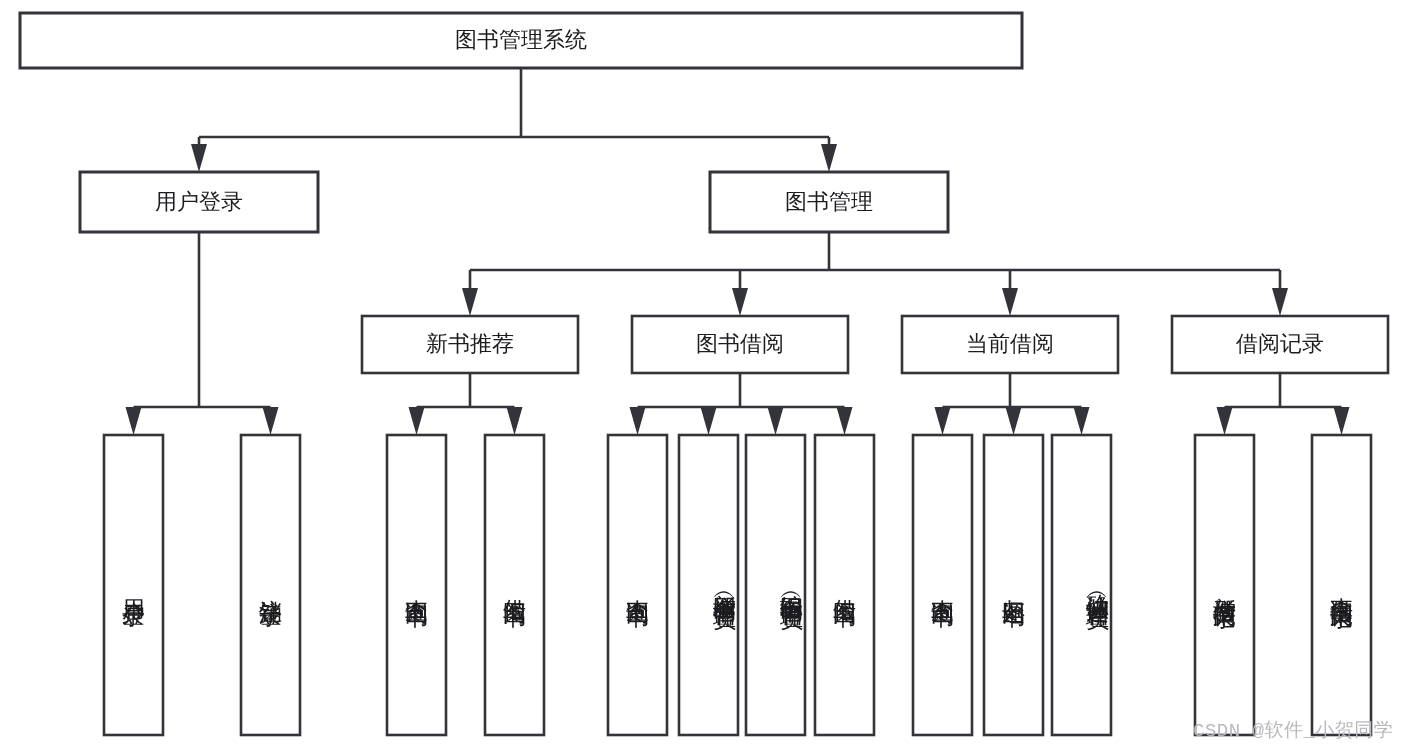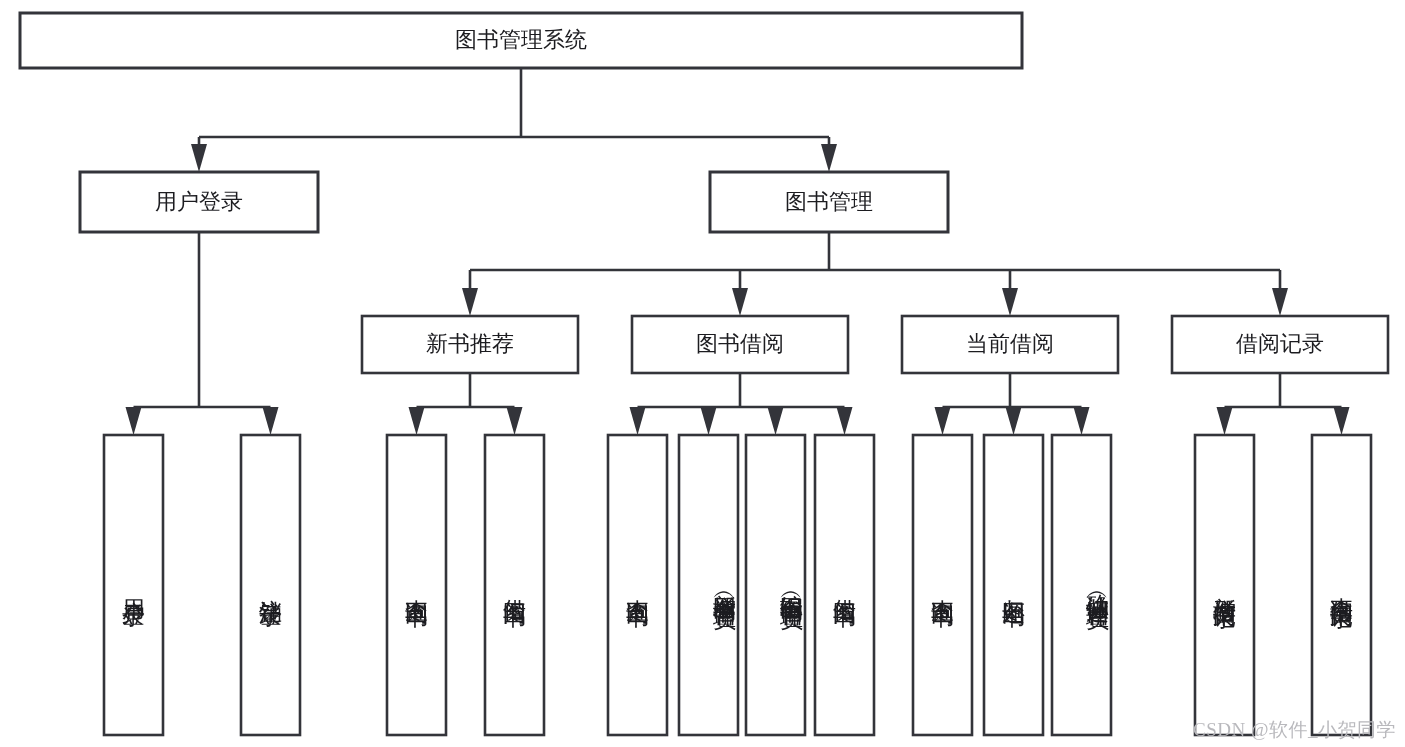--- a/index.html
+++ b/index.html
@@ -63,21 +63,21 @@
     align-items: flex-start;
     justify-content: center;
     pointer-events: none;
     text-align: center;
   }
   .node-label-v.mid {
     align-items: center;
   }
   .watermark {
     position: absolute;
-    font-family: Liberation Serif, serif;
+    font-family: Liberation Mono, monospace;
     font-size: 19px;
     color: #b9b9bd;
     white-space: nowrap;
     letter-spacing: 0.5px;
     text-align: right;
   }
 </style>
 </head>
 <body>
 

